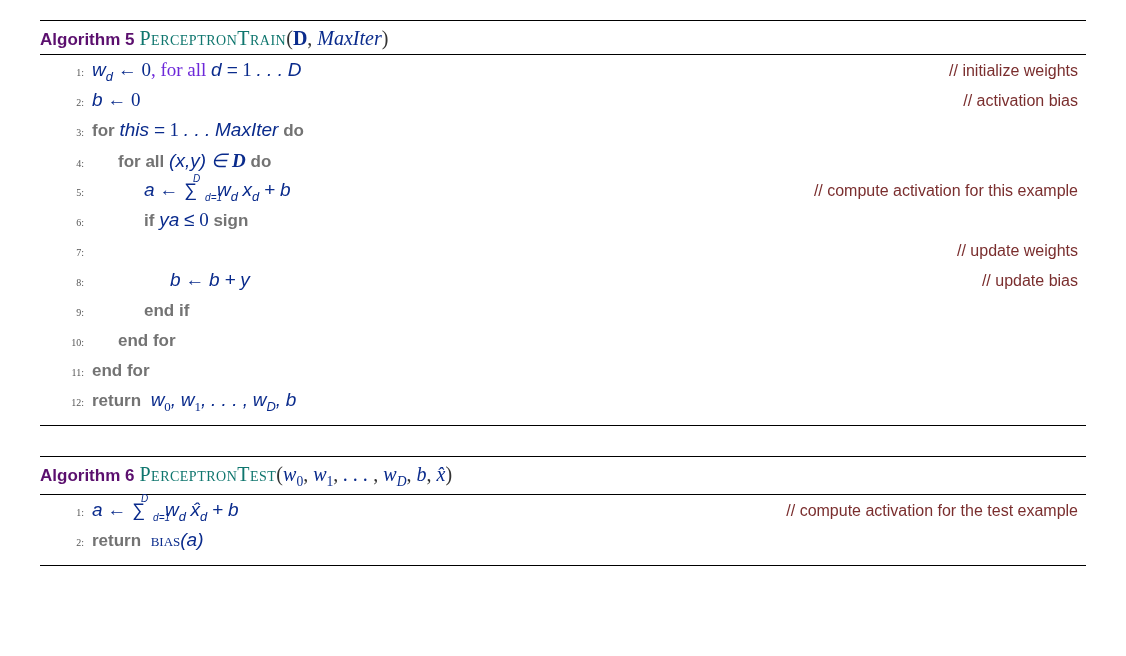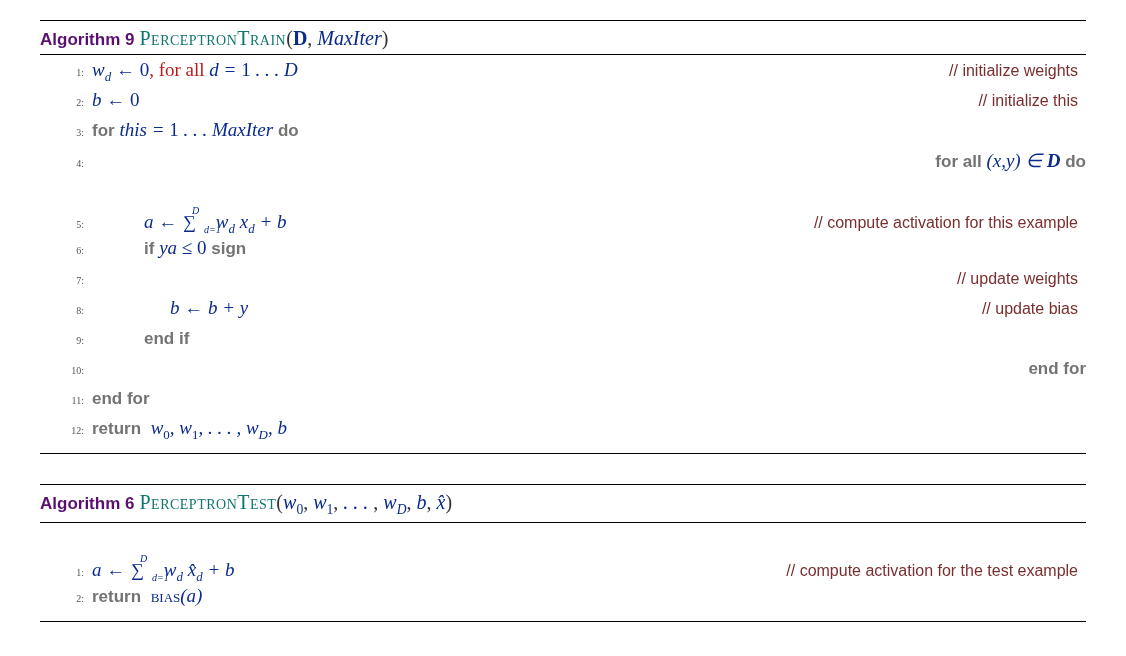--- a/index.html
+++ b/index.html
@@ -65,53 +65,53 @@
   }
   .comment{
     color:#7a2e2e;
     font-family:Helvetica,Arial,sans-serif;
     font-size:16px;
     padding-right:8px;
     text-align:right;
     flex-shrink:0;
     margin-left:auto;
   }
-  .i1{padding-left:26px;text-align:right;}
+  .i1{padding-left:26px;}
   .i2{padding-left:52px;}
   .i3{padding-left:78px;}
   .kw{font-weight:bold;color:#737373;font-family:Helvetica,Arial,sans-serif;font-size:17px;}
   .sc{font-variant:small-caps;color:#0a2b8c;}
-  .m{font-style:italic;color:#0a2b8c;font-family:Liberation Serif, serif;margin-top:32px;}
+  .m{font-style:italic;color:#0a2b8c;font-family:Liberation Sans, sans-serif;}
   .mb{font-style:italic;font-weight:bold;color:#0a2b8c;}
   .mup{font-style:normal;color:#0a2b8c;}
   sub{font-size:0.68em;font-style:italic;}
   .sum{display:inline-block;position:relative;padding:0 1px;}
   .sum .sig{font-size:18px;font-style:normal;}
   .sum .sub{position:absolute;left:22px;top:13px;font-size:10px;font-style:italic;}
   .sum .sup{position:absolute;left:10px;top:-6px;font-size:10px;font-style:italic;}
-  .txt{color:#b91c1c;}
+  .txt{color:#6d28d9;}
 </style>
 </head>
 <body>
 
 <div id="container">
     <div class="algo-block">
       <hr class="rule">
-      <div class="header"><span class="kw">Algorithm 9</span> <span class="fname">PerceptronTrain</span><span>(<span class="param-D">D</span>, <span class="param">MaxIter</span>)</span></div>
+      <div class="header"><span class="kw">Algorithm 5</span> <span class="fname">PerceptronTrain</span><span>(<span class="param-D">D</span>, <span class="param">MaxIter</span>)</span></div>
       <hr class="rule">
       <div class="body">
         <div class="row">
           <div class="lineno">1:</div>
           <div class="code i0"><span class="m">w<sub>d</sub></span> <span class="m">←</span> <span class="mup">0</span><span class="txt">, for all </span> <span class="m">d</span> <span class="m">=</span> <span class="mup">1</span> <span class="m">. . .</span> <span class="m">D</span></div>
           <div class="comment">// initialize weights</div>
         </div>
         <div class="row">
           <div class="lineno">2:</div>
           <div class="code i0"><span class="m">b</span> <span class="m">←</span> <span class="mup">0</span></div>
-          <div class="comment">// initialize this</div>
+          <div class="comment">// activation bias</div>
         </div>
         <div class="row">
           <div class="lineno">3:</div>
           <div class="code i0"><span class="kw">for</span> <span class="m">this</span> <span class="m">=</span> <span class="mup">1</span> <span class="m">. . .</span> <span class="m">MaxIter</span> <span class="kw">do</span></div>
         </div>
         <div class="row">
           <div class="lineno">4:</div>
           <div class="code i1"><span class="kw">for all</span> <span class="m">(</span><span class="m">x</span><span class="m">,</span><span class="m">y</span><span class="m">)</span> <span class="m">∈</span> <span class="mb">D</span> <span class="kw">do</span></div>
         </div>
         <div class="row">

